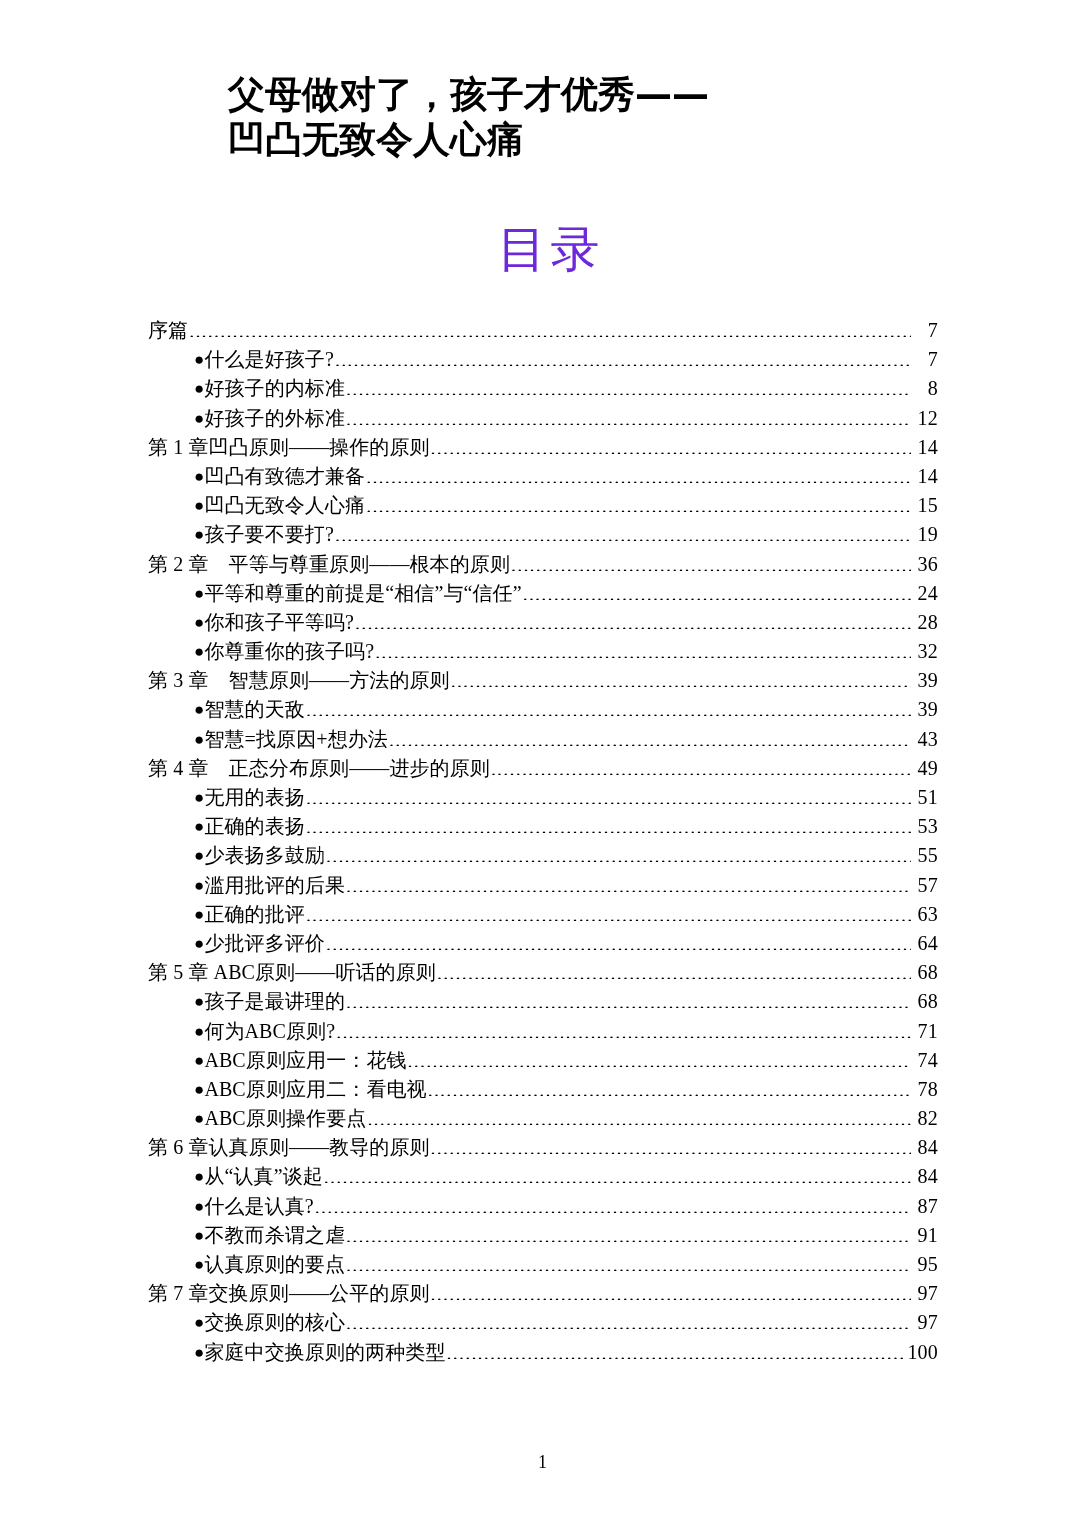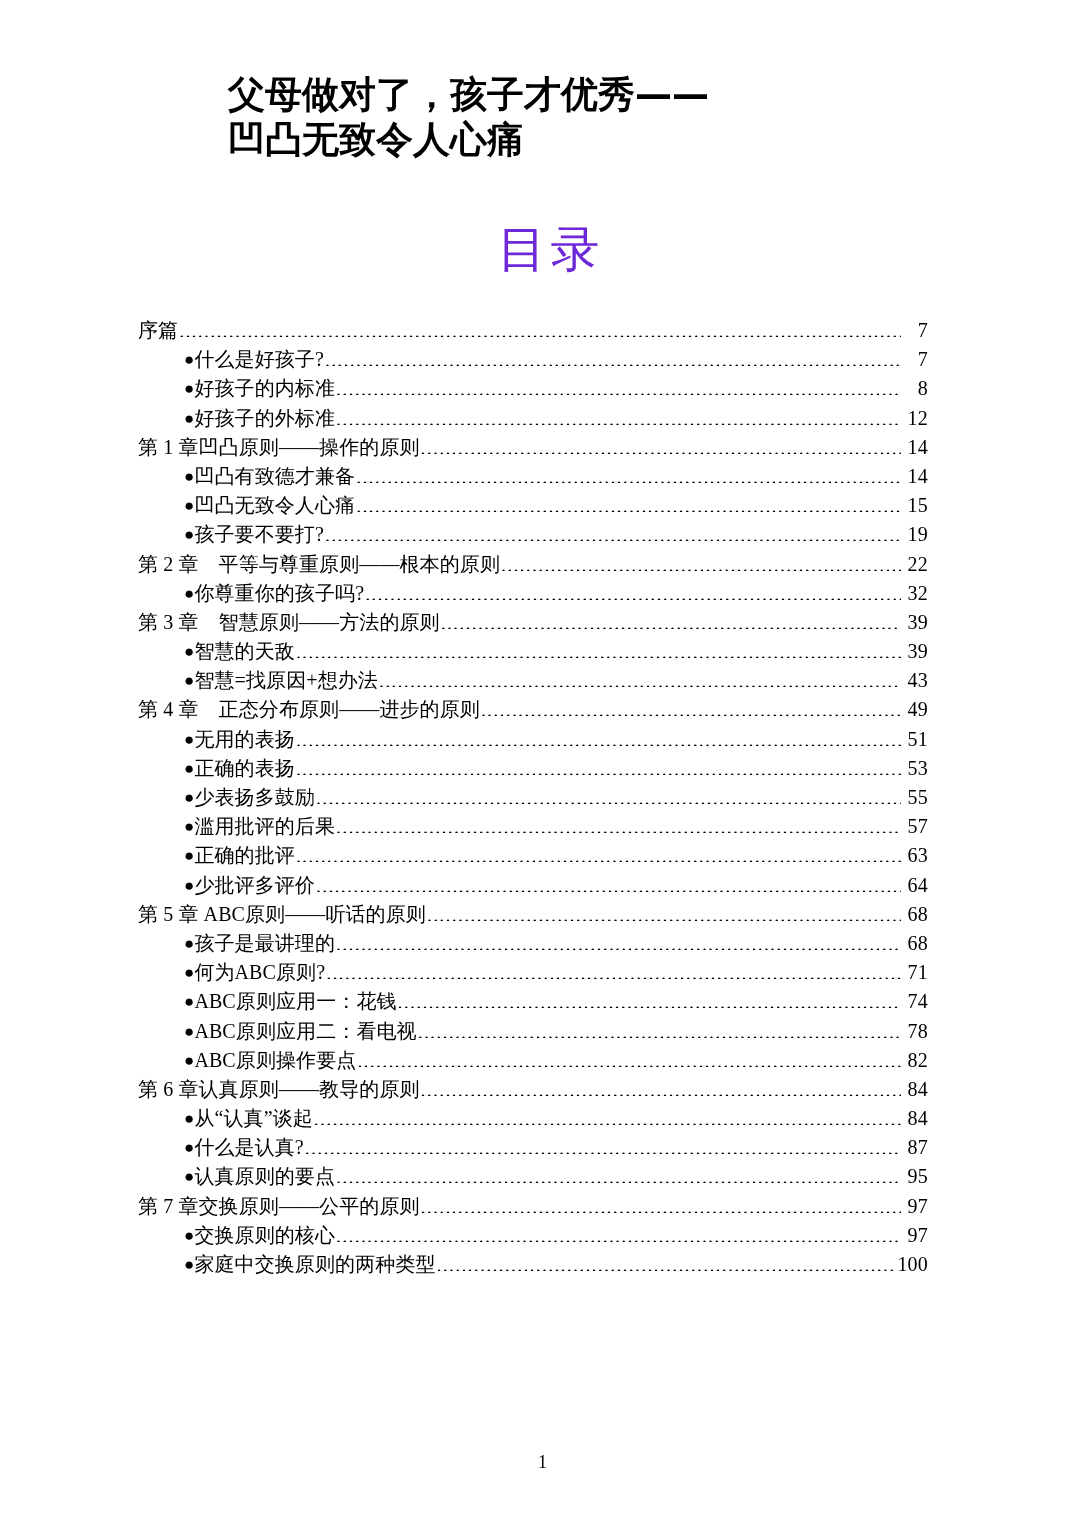--- a/index.html
+++ b/index.html
@@ -53,21 +53,21 @@
     font-size: 49px;
     line-height: 56px;
     color: #6d28d9;
     letter-spacing: 4px;
     margin-left: 8px;
   }
 
   
   .toc {
     position: absolute;
-    left: 138px;
+    left: 148px;
     top: 316px;
     width: 790px;
   }
   .toc-row {
     display: flex;
     align-items: baseline;
     font-size: 20px;
     line-height: 29.2px;
     height: 29.2px;
     white-space: nowrap;
@@ -167,21 +167,31 @@
         <span class="toc-page">15</span>
       </div>
       <div class="toc-row level-sub">
         <span class="toc-label"><span class="bullet">●</span>孩子要不要打?</span>
         <span class="toc-leader"></span>
         <span class="toc-page">19</span>
       </div>
       <div class="toc-row level-chapter">
         <span class="toc-label">第 2 章　平等与尊重原则——根本的原则</span>
         <span class="toc-leader"></span>
-        <span class="toc-page">22</span>
+        <span class="toc-page">36</span>
+      </div>
+      <div class="toc-row level-sub">
+        <span class="toc-label"><span class="bullet">●</span>平等和尊重的前提是“相信”与“信任”</span>
+        <span class="toc-leader"></span>
+        <span class="toc-page">24</span>
+      </div>
+      <div class="toc-row level-sub">
+        <span class="toc-label"><span class="bullet">●</span>你和孩子平等吗?</span>
+        <span class="toc-leader"></span>
+        <span class="toc-page">28</span>
       </div>
       <div class="toc-row level-sub">
         <span class="toc-label"><span class="bullet">●</span>你尊重你的孩子吗?</span>
         <span class="toc-leader"></span>
         <span class="toc-page">32</span>
       </div>
       <div class="toc-row level-chapter">
         <span class="toc-label">第 3 章　智慧原则——方法的原则</span>
         <span class="toc-leader"></span>
         <span class="toc-page">39</span>
@@ -270,20 +280,25 @@
         <span class="toc-label"><span class="bullet">●</span>从“认真”谈起</span>
         <span class="toc-leader"></span>
         <span class="toc-page">84</span>
       </div>
       <div class="toc-row level-sub">
         <span class="toc-label"><span class="bullet">●</span>什么是认真?</span>
         <span class="toc-leader"></span>
         <span class="toc-page">87</span>
       </div>
       <div class="toc-row level-sub">
+        <span class="toc-label"><span class="bullet">●</span>不教而杀谓之虐</span>
+        <span class="toc-leader"></span>
+        <span class="toc-page">91</span>
+      </div>
+      <div class="toc-row level-sub">
         <span class="toc-label"><span class="bullet">●</span>认真原则的要点</span>
         <span class="toc-leader"></span>
         <span class="toc-page">95</span>
       </div>
       <div class="toc-row level-chapter">
         <span class="toc-label">第 7 章交换原则——公平的原则</span>
         <span class="toc-leader"></span>
         <span class="toc-page">97</span>
       </div>
       <div class="toc-row level-sub">

